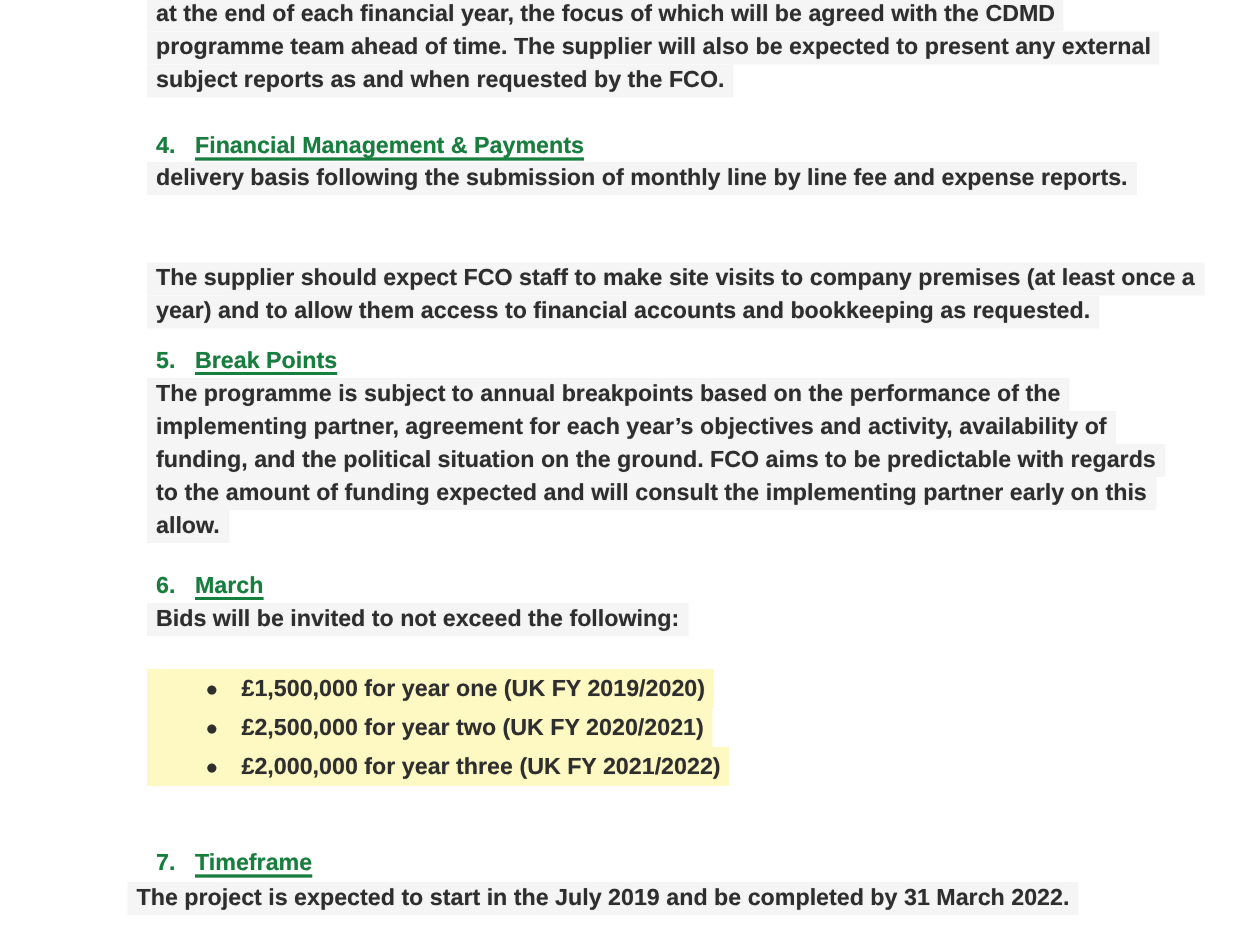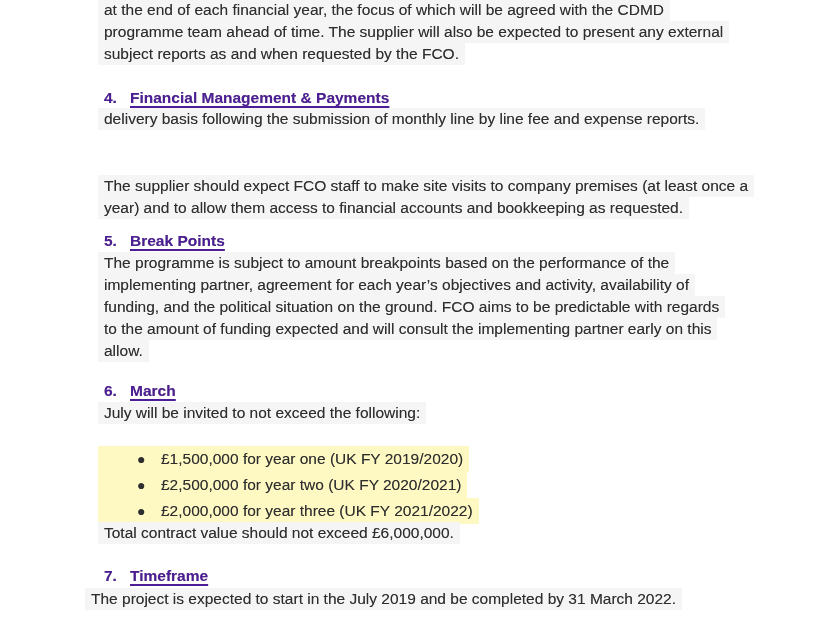--- a/index.html
+++ b/index.html
@@ -14,36 +14,37 @@
     background: #ffffff;
     overflow: hidden;
     font-family: "Liberation Sans", "DejaVu Sans", sans-serif;
     color: #2e2e2e;
     text-shadow: 0 0 0.6px rgba(45,45,45,0.45); 
   }
   .block {
     position: absolute;
     left: 104px;
     white-space: nowrap;
+    font-weight: bold;
   }
   .line {
     font-size: 15.5px;
     height: 22px;
     line-height: 22px;
     width: fit-content;
     background: #f5f5f5;  
     padding: 0 6px;
     margin: 0 -6px;
   }
   .heading {
     font-weight: bold;
     font-size: 15.5px;
     height: 22px;
     line-height: 22px;
-    color: #4c1d95;
+    color: #15803d;
   }
   .hnum {
     display: inline-block;
     width: 26px;
   }
   .htitle {
     text-decoration: underline;
     text-decoration-thickness: 1.6px;
     text-underline-offset: 3px;
   }
@@ -85,44 +86,41 @@
   <div class="block" style="top:175px">
     <div class="line">The supplier should expect FCO staff to make site visits to company premises (at least once a</div>
     <div class="line">year) and to allow them access to financial accounts and bookkeeping as requested.</div>
   </div>
 
   <div class="block heading" style="top:230px">
     <span class="hnum">5.</span><span class="htitle">Break Points</span>
   </div>
 
   <div class="block" style="top:252px">
-    <div class="line">The programme is subject to amount breakpoints based on the performance of the</div>
+    <div class="line">The programme is subject to annual breakpoints based on the performance of the</div>
     <div class="line">implementing partner, agreement for each year’s objectives and activity, availability of</div>
     <div class="line">funding, and the political situation on the ground. FCO aims to be predictable with regards</div>
     <div class="line">to the amount of funding expected and will consult the implementing partner early on this</div>
     <div class="line">allow.</div>
   </div>
 
   <div class="block heading" style="top:380px">
     <span class="hnum">6.</span><span class="htitle">March</span>
   </div>
 
   <div class="block" style="top:402px">
-    <div class="line">July will be invited to not exceed the following:</div>
+    <div class="line">Bids will be invited to not exceed the following:</div>
   </div>
 
   <div class="block" style="top:446px">
     <div class="bline"><span class="dot">●</span><span>£1,500,000 for year one (UK FY 2019/2020)</span></div>
     <div class="bline"><span class="dot">●</span><span>£2,500,000 for year two (UK FY 2020/2021)</span></div>
     <div class="bline"><span class="dot">●</span><span>£2,000,000 for year three (UK FY 2021/2022)</span></div>
   </div>
 
-  <div class="block" style="top:522px">
-    <div class="line">Total contract value should not exceed £6,000,000.</div>
-  </div>
 
   <div class="block heading" style="top:565px">
     <span class="hnum">7.</span><span class="htitle">Timeframe</span>
   </div>
 
   <div class="block" style="top:588px; left:91px">
     <div class="line">The project is expected to start in the July 2019 and be completed by 31 March 2022.</div>
   </div>
 
 </div>

